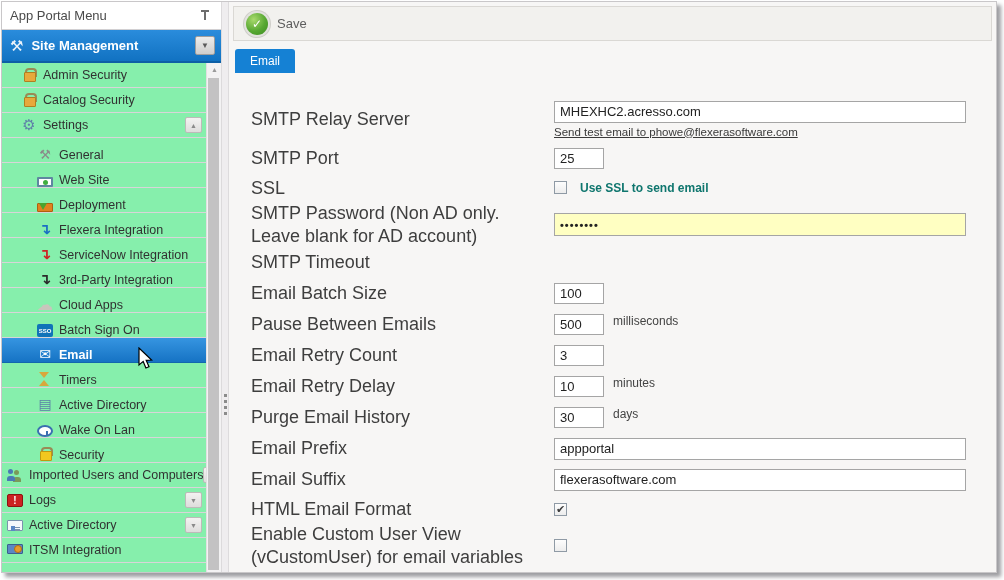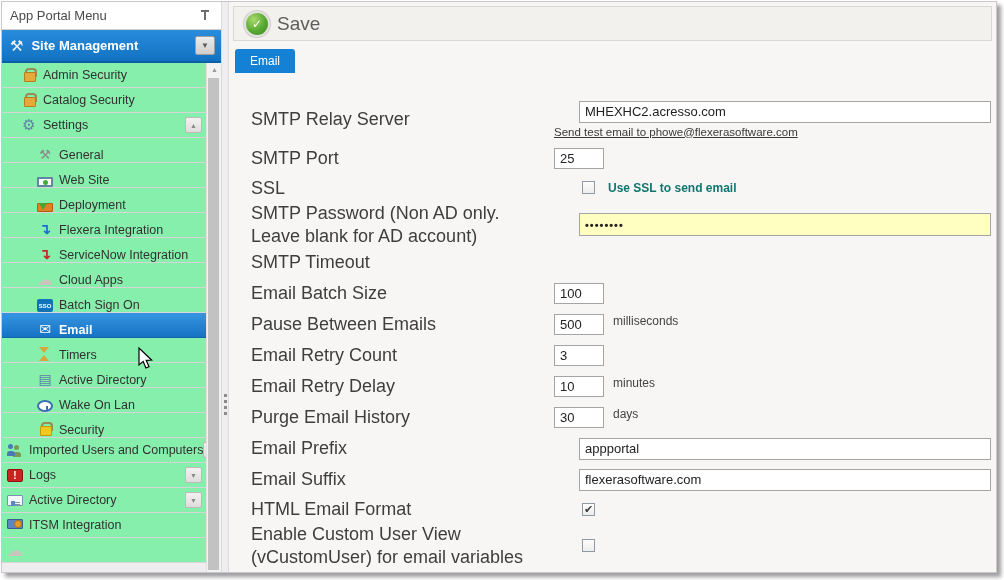--- a/index.html
+++ b/index.html
@@ -78,36 +78,36 @@
   .ic-itsm { background:#5b87c5; border:1px solid #3a5f8f; width:13px; height:10px; border-radius:1px; margin-bottom:2px; }
   .ic-itsm::after { content:""; position:absolute; right:0; bottom:0; width:6px; height:6px; border-radius:50%; background:#e89b2d; border:1px solid #b06f10; }
 
   
   .main { flex:1; display:flex; flex-direction:column; background:#f7f6f5; padding:4px 4px 0 4px; overflow:hidden; }
   .toolbar { height:35px; background:#f2f1ee; border:1px solid #dad8d4; display:flex; align-items:center; padding-left:12px; gap:9px; }
   .save-btn { display:flex; align-items:center; gap:9px; cursor:pointer; }
   .save-ic { width:22px; height:22px; border-radius:50%; background:radial-gradient(circle at 35% 30%, #a9da6d, #57a832 55%, #3c8b20);
              box-shadow:0 0 0 2px #e3e3df, 0 0 0 3px #cfcec9; display:flex; align-items:center; justify-content:center;
              color:#fff; font-size:12px; font-weight:bold; }
-  .save-label { font-size:19px; color:#5d5d5d; }
+  .save-label { font-size:13px; color:#5d5d5d; }
   .tab-row { margin-top:8px; padding-left:2px; height:24px; }
   .tab { display:inline-flex; align-items:center; height:24px; padding:0 15px; background:#1581d4; color:#fff;
          font-size:12px; border-radius:3px 3px 0 0; cursor:pointer; }
   .content { flex:1; padding:22px 0 0 18px; overflow:hidden; }
 
   .form-row { display:grid; grid-template-columns:303px 1fr; align-items:center; min-height:31px; }
   .form-row.tall { min-height:48px; }
-  .form-row.cb { min-height:28px;gap:28px; }
+  .form-row.cb { min-height:28px; }
   .form-row.pwrow { min-height:33px; }
   .f-label { font-size:18px; color:#3e3e3e; padding-right:8px; line-height:1.25; }
   .f-control { display:flex; }
   .f-control.stack { flex-direction:column; align-items:flex-start; }
   .ti { border:1px solid #a5a5a5; background:#fff; height:21px; padding:1px 5px; font-size:13px; color:#222;
         font-family:"Liberation Sans","DejaVu Sans",sans-serif; outline:none; }
-  .ti.wide { width:412px; height:22px;margin-left:25px; }
+  .ti.wide { width:412px; height:22px; }
   .ti.small { width:50px; }
   .ti.hl { background:#ffffc2; height:23px; }
   .ti.pw { letter-spacing:1px; font-weight:bold; font-size:11px; }
   .unit { font-size:12px; color:#444; margin-left:9px; }
   .test-link { font-size:11.5px; color:#3a3a3a; text-decoration:underline; margin-top:3px; cursor:pointer; }
   .checkbox { width:13px; height:13px; border:1px solid #8f9aa5; background:linear-gradient(#fdfdfd,#ededed);
               display:inline-flex; align-items:center; justify-content:center; cursor:pointer; }
   .checkbox.checked::after { content:"✔"; font-size:11px; color:#3c3c3c; line-height:1; }
   .cb-text { font-size:12px; color:#0f766e; margin-left:13px;font-weight:bold; }
 
@@ -159,20 +159,24 @@
           </div>
           <div class="nav-row lvl2">
             <span class="nav-ic ic-arrow-blue"></span>
             <span class="nav-label">Flexera Integration</span>
           </div>
           <div class="nav-row lvl2">
             <span class="nav-ic ic-arrow-red"></span>
             <span class="nav-label">ServiceNow Integration</span>
           </div>
           <div class="nav-row lvl2">
+            <span class="nav-ic ic-arrow-black"></span>
+            <span class="nav-label">3rd-Party Integration</span>
+          </div>
+          <div class="nav-row lvl2">
             <span class="nav-ic ic-cloud"></span>
             <span class="nav-label">Cloud Apps</span>
           </div>
           <div class="nav-row lvl2">
             <span class="nav-ic ic-sso"></span>
             <span class="nav-label">Batch Sign On</span>
           </div>
           <div class="nav-row lvl2 selected">
             <span class="nav-ic ic-email"></span>
             <span class="nav-label">Email</span>

